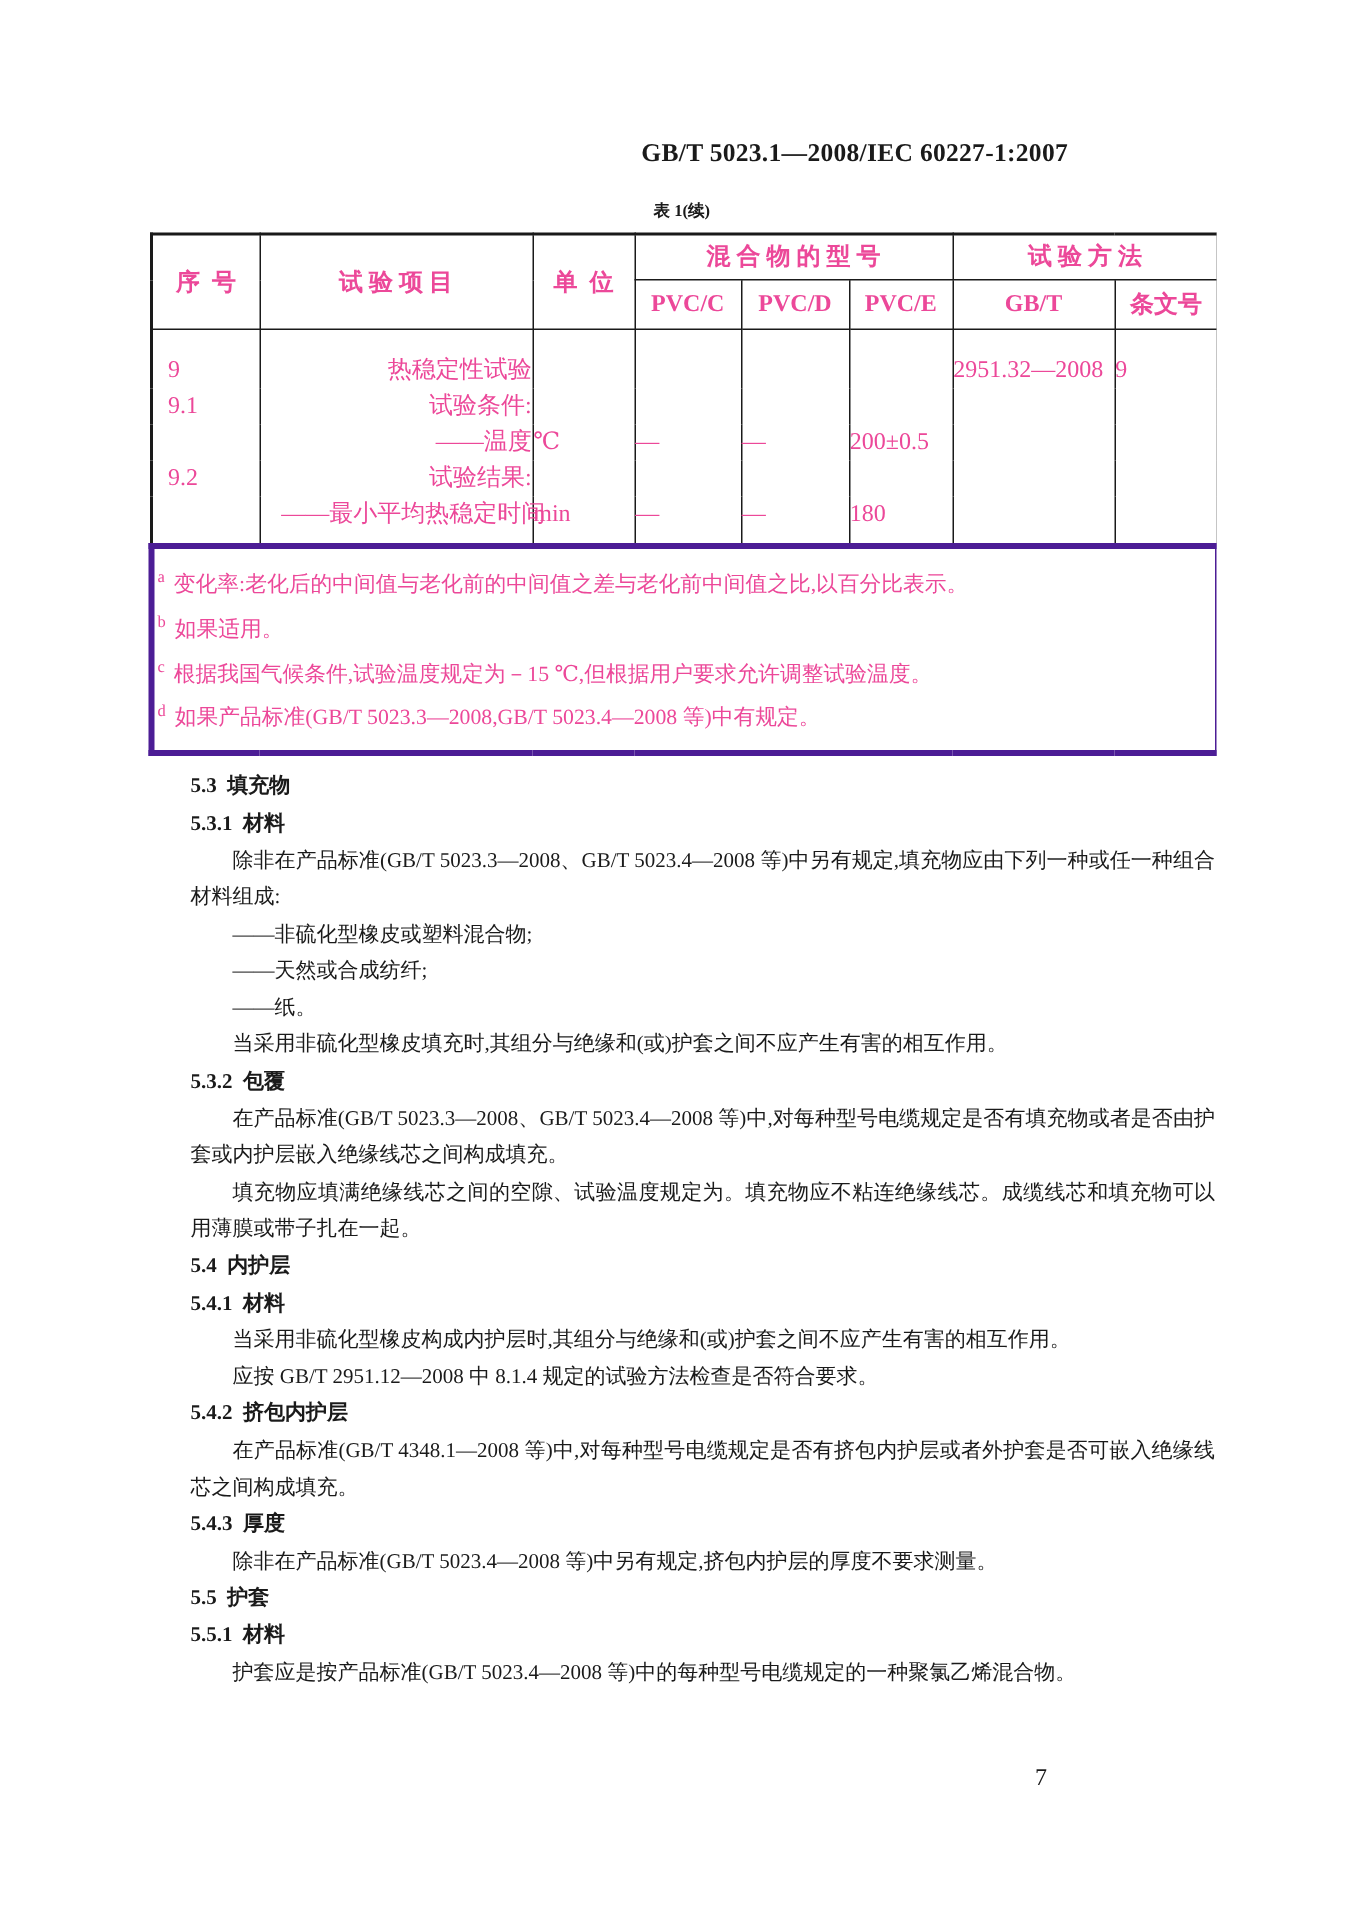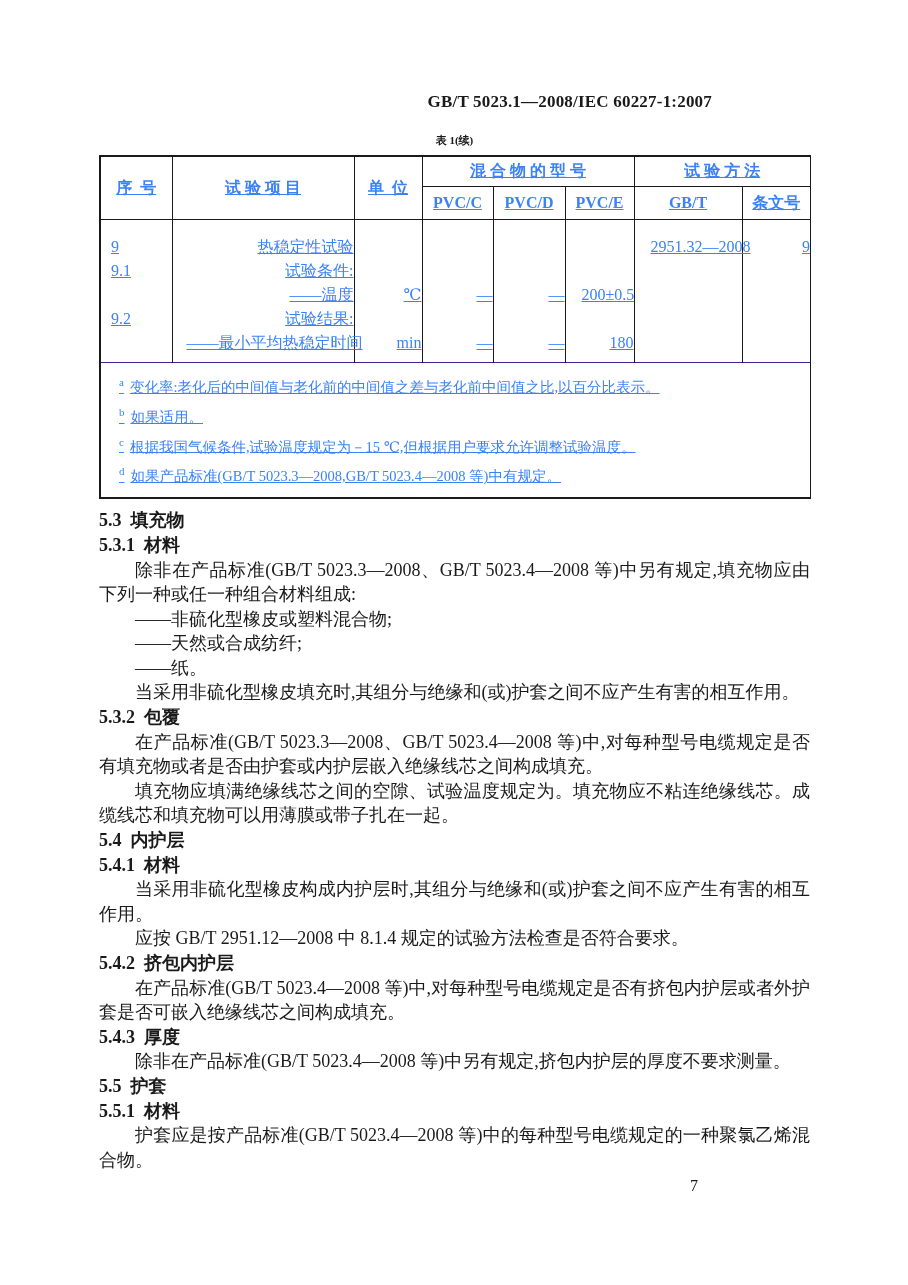--- a/index.html
+++ b/index.html
@@ -37,22 +37,21 @@
   }
   table.spec {
     width: 711px;
     table-layout: fixed;
     border-collapse: collapse;
     border: 2px solid #1a1a1a;
     font-size: 16px;
   }
   table.spec th, table.spec td {
     font-weight: normal;
-    color: #3b82f6;
-    text-decoration: underline;
+    color: #ec4899;
   }
   table.spec thead th {
     border: 1px solid #1a1a1a;
     font-weight: bold;
     white-space: pre;
     text-align: center;
     padding: 4px 2px;
   }
   table.spec thead tr.h1 th { height: 30px; }
   table.spec thead tr.h2 th { height: 33px; margin-left: 38px; }
@@ -63,33 +62,33 @@
     border-bottom: none;
     line-height: 24px;
     vertical-align: top;
     white-space: pre;
     overflow: visible;
   }
   table.spec tbody.lines tr.first td { padding-top: 15px; }
   table.spec tbody.lines tr.last td { padding-bottom: 7px; margin-top: 31px; }
   td.c0 { text-align: left; padding-left: 10px; }
   td.c1 { text-align: right; padding-left: 14px; }
-  td.c2, td.c3, td.c4, td.c5, td.c6, td.c7 { text-align: right; padding-left: 16px; }
+  td.c2, td.c3, td.c4, td.c5, td.c6, td.c7 { text-align: left; }
   td.fncell {
-    border: 1px solid #4c1d95;
-    padding: 7px 12px 8px 18px;
+    border: 4px solid #4c1d95;
+    padding: 7px 12px 8px 2px;
     font-size: 14.5px;
   }
   .fn { line-height: 25px; text-align: left; }
   .fn sup {
     font-size: 11px;
     margin-right: 6px;
     font-weight: normal;
   }
-  .body-content { margin-top: 9px; font-size: 18px; }
+  .body-content { margin-top: 9px; font-size: 14px; margin-left: 28px; }
   .body-content .h2, .body-content .h3 {
     font-weight: bold;
     line-height: 24.6px;
     white-space: pre-wrap;
     text-align: left;
   }
   .body-content .p {
     line-height: 24.6px;
     text-align: justify;
     text-indent: 2em;
@@ -217,21 +216,21 @@
         <div class="li">——纸。</div>
         <div class="p">当采用非硫化型橡皮填充时,其组分与绝缘和(或)护套之间不应产生有害的相互作用。</div>
         <div class="h3">5.3.2  包覆</div>
         <div class="p">在产品标准(GB/T 5023.3—2008、GB/T 5023.4—2008 等)中,对每种型号电缆规定是否有填充物或者是否由护套或内护层嵌入绝缘线芯之间构成填充。</div>
         <div class="p">填充物应填满绝缘线芯之间的空隙、试验温度规定为。填充物应不粘连绝缘线芯。成缆线芯和填充物可以用薄膜或带子扎在一起。</div>
         <div class="h2">5.4  内护层</div>
         <div class="h3">5.4.1  材料</div>
         <div class="p">当采用非硫化型橡皮构成内护层时,其组分与绝缘和(或)护套之间不应产生有害的相互作用。</div>
         <div class="p">应按 GB/T 2951.12—2008 中 8.1.4 规定的试验方法检查是否符合要求。</div>
         <div class="h3">5.4.2  挤包内护层</div>
-        <div class="p">在产品标准(GB/T 5023.4—2008 等)中,对每种型号电缆规定是否有挤包内护层或者外护套是否可嵌入绝缘线芯之间构成填充。</div>
+        <div class="p">在产品标准(GB/T 4348.1—2008 等)中,对每种型号电缆规定是否有挤包内护层或者外护套是否可嵌入绝缘线芯之间构成填充。</div>
         <div class="h3">5.4.3  厚度</div>
         <div class="p">除非在产品标准(GB/T 5023.4—2008 等)中另有规定,挤包内护层的厚度不要求测量。</div>
         <div class="h2">5.5  护套</div>
         <div class="h3">5.5.1  材料</div>
         <div class="p">护套应是按产品标准(GB/T 5023.4—2008 等)中的每种型号电缆规定的一种聚氯乙烯混合物。</div>
       </div>
 
   </div>
 
   <div class="page-number">7</div>

